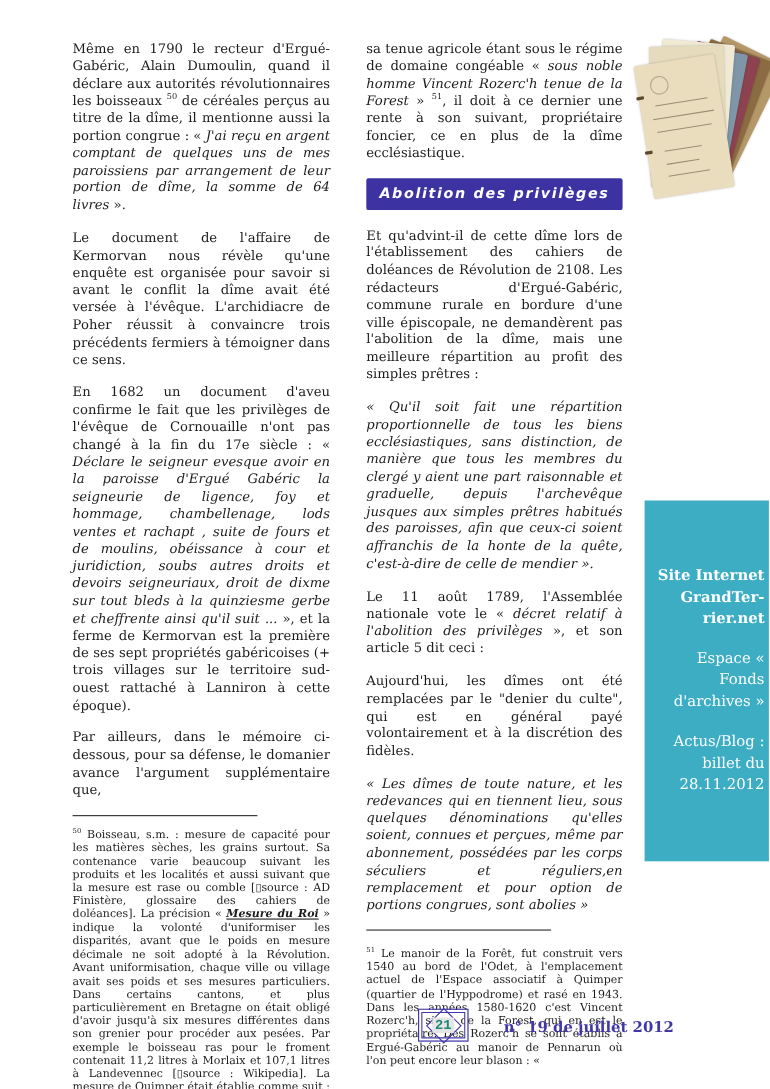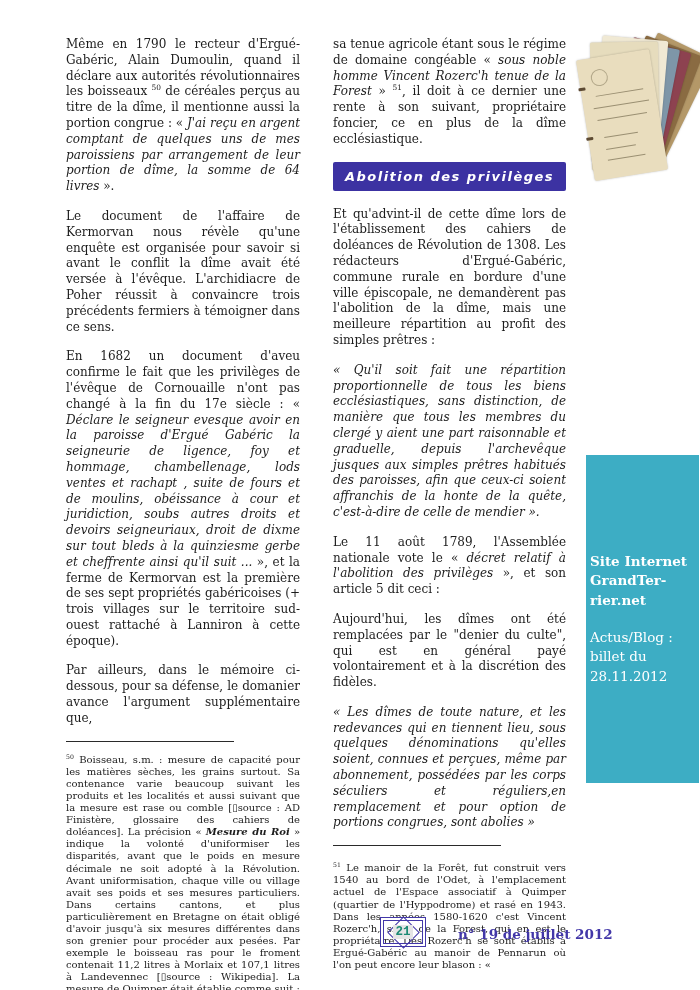--- a/index.html
+++ b/index.html
@@ -6,21 +6,21 @@
   #page{position:relative;width:700px;height:990px;background:#ffffff;overflow:hidden;
         font-family:"DejaVu Serif", serif;color:#1c1c1c;}
 
   
   .col{position:absolute;top:37px;}
   .col-left{left:66px;width:234px;}
   .col-right{left:333px;width:233px;}
   p.body{margin:0 0 14px 0;text-align:justify;font-size:12px;line-height:15.8px;hyphens:auto;}
   sup{font-size:0.62em;line-height:0;}
   .i{font-style:italic;}
-  .bi{font-style:italic;font-weight:bold;}
+  .bi{font-style:italic;font-weight:bold;text-decoration:underline;}
 
   
   .section-banner{margin:10px 0 16px 0;height:29px;line-height:29px;border-radius:2px;
         background:var(--banner-purple,#3c32a2);color:#ffffff;text-align:center;
         font-family:"DejaVu Sans", sans-serif;font-style:italic;font-weight:bold;
         font-size:13px;letter-spacing:1.5px;}
 
   
   .fnrule{border:0;border-top:1px solid #2a2a2a;width:168px;margin:12px 0 12px 0;}
   .footnote{margin:0;text-align:justify;font-size:10px;line-height:12.1px;}
@@ -35,21 +35,21 @@
   .l-blue{left:26px;top:21px;width:60px;height:122px;background:#7e96a8;transform:rotate(11deg);}
   .l-pages{left:14px;top:16px;width:66px;height:126px;background:#f0e9d4;transform:rotate(5deg);}
   .l-pages2{left:8px;top:20px;width:68px;height:128px;background:#e6dcbd;transform:rotate(-1deg);}
   .l-front{left:2px;top:32px;width:74px;height:122px;background:#e9ddbe;transform:rotate(-9deg);}
   .scribble{position:absolute;height:1px;background:#9a8f72;}
   .stamp{position:absolute;left:12px;top:12px;width:15px;height:15px;border:1px solid #b3a88a;border-radius:50%;}
   .tie{position:absolute;left:-2px;width:7px;height:3px;background:#5d4a33;border-radius:1px;}
 
   
   .teal-box{position:absolute;left:586px;top:455px;width:113px;height:328px;box-sizing:border-box;
-        background:var(--sidebar-teal,#3dadc4);color:#ffffff;text-align:left;
+        background:var(--sidebar-teal,#3dadc4);color:#ffffff;text-align:right;
         display:flex;flex-direction:column;justify-content:center;gap:17px;padding:24px 4px;
         font-size:13.5px;line-height:1.45;}
   .teal-box .item-bold{font-weight:bold;}
 
   
   .footer-text{position:absolute;top:926px;font-weight:bold;font-size:13.5px;
         color:var(--footer-purple,#4237a8);}
   .footer-journal{left:220px;}
   .footer-issue{left:438px;margin-left:20px;}
   .ornament{position:absolute;left:380px;top:917px;width:44px;height:28px;
@@ -71,21 +71,21 @@
     <p class="body"><span>Le document de l'affaire de Kermorvan nous révèle qu'une enquête est organisée pour savoir si avant le conflit la dîme avait été versée à l'évêque. L'archidiacre de Poher réussit à convaincre trois précédents fermiers à témoigner dans ce sens.</span></p>
     <p class="body"><span>En 1682 un document d'aveu confirme le fait que les privilèges de l'évêque de Cornouaille n'ont pas changé à la fin du 17e siècle : « </span><span class="i">Déclare le seigneur evesque avoir en la paroisse d'Ergué Gabéric la seigneurie de ligence, foy et hommage, chambellenage, lods ventes et rachapt , suite de fours et de moulins, obéissance à cour et juridiction, soubs autres droits et devoirs seigneuriaux, droit de dixme sur tout bleds à la quinziesme gerbe et cheffrente ainsi qu'il suit ...</span><span> », et la ferme de Kermorvan est la première de ses sept propriétés gabéricoises (+ trois villages sur le territoire sud-ouest rattaché à Lanniron à cette époque).</span></p>
     <p class="body"><span>Par ailleurs, dans le mémoire ci-dessous, pour sa défense, le domanier avance l'argument supplémentaire que,</span></p>
     <hr class="fnrule">
     <p class="footnote"><sup>50</sup><span> Boisseau, s.m. : mesure de capacité pour les matières sèches, les grains surtout. Sa contenance varie beaucoup suivant les produits et les localités et aussi suivant que la mesure est rase ou comble [▯source : AD Finistère, glossaire des cahiers de doléances]. La précision « </span><span class="bi">Mesure du Roi</span><span> » indique la volonté d'uniformiser les disparités, avant que le poids en mesure décimale ne soit adopté à la Révolution. Avant uniformisation, chaque ville ou village avait ses poids et ses mesures particuliers. Dans certains cantons, et plus particulièrement en Bretagne on était obligé d'avoir jusqu'à six mesures différentes dans son grenier pour procéder aux pesées. Par exemple le boisseau ras pour le froment contenait 11,2 litres à Morlaix et 107,1 litres à Landevennec [▯source : Wikipedia]. La mesure de Quimper était établie comme suit : 67 litres pour le froment et le seigle, 82 pour l'avoine et 79 pour le blé noir [▯source : </span></p>
   </div>
 
   <div class="col col-right">
     <p class="body"><span>sa tenue agricole étant sous le régime de domaine congéable « </span><span class="i">sous noble homme Vincent Rozerc'h tenue de la Forest</span><span> » </span><sup>51</sup><span>, il doit à ce dernier une rente à son suivant, propriétaire foncier, ce en plus de la dîme ecclésiastique.</span></p>
     <div class="section-banner">Abolition des privilèges</div>
-    <p class="body"><span>Et qu'advint-il de cette dîme lors de l'établissement des cahiers de doléances de Révolution de 1308. Les rédacteurs d'Ergué-Gabéric, commune rurale en bordure d'une ville épiscopale, ne demandèrent pas l'abolition de la dîme, mais une meilleure répartition au profit des simples prêtres :</span></p>
+    <p class="body"><span>Et qu'advint-il de cette dîme lors de l'établissement des cahiers de doléances de Révolution de 2108. Les rédacteurs d'Ergué-Gabéric, commune rurale en bordure d'une ville épiscopale, ne demandèrent pas l'abolition de la dîme, mais une meilleure répartition au profit des simples prêtres :</span></p>
     <p class="body"><span class="i">« Qu'il soit fait une répartition proportionnelle de tous les biens ecclésiastiques, sans distinction, de manière que tous les membres du clergé y aient une part raisonnable et graduelle, depuis l'archevêque jusques aux simples prêtres habitués des paroisses, afin que ceux-ci soient affranchis de la honte de la quête, c'est-à-dire de celle de mendier ».</span></p>
     <p class="body"><span>Le 11 août 1789, l'Assemblée nationale vote le « </span><span class="i">décret relatif à l'abolition des privilèges</span><span> », et son article 5 dit ceci :</span></p>
     <p class="body"><span>Aujourd'hui, les dîmes ont été remplacées par le "denier du culte", qui est en général payé volontairement et à la discrétion des fidèles.</span></p>
     <p class="body"><span class="i">« Les dîmes de toute nature, et les redevances qui en tiennent lieu, sous quelques dénominations qu'elles soient, connues et perçues, même par abonnement, possédées par les corps séculiers et réguliers,en remplacement et pour option de portions congrues, sont abolies »</span></p>
     <hr class="fnrule">
     <p class="footnote fn51"><sup>51</sup><span> Le manoir de la Forêt, fut construit vers 1540 au bord de l'Odet, à l'emplacement actuel de l'Espace associatif à Quimper (quartier de l'Hyppodrome) et rasé en 1943. Dans les années 1580-1620 c'est Vincent Rozerc'h, sieur de la Forest, qui en est le propriétaire. Des Rozerc'h se sont établis à Ergué-Gabéric au manoir de Pennarun où l'on peut encore leur blason : « </span></p>
   </div>
 
   <div class="photo">
     <div class="layer l-tan"></div>
@@ -102,20 +102,21 @@
       <div class="scribble" style="left:10px;top:50px;width:56px;"></div>
       <div class="scribble" style="left:12px;top:62px;width:50px;"></div>
       <div class="scribble" style="left:16px;top:80px;width:34px;"></div>
       <div class="scribble" style="left:16px;top:92px;width:30px;"></div>
       <div class="scribble" style="left:16px;top:103px;width:38px;"></div>
     </div>
   </div>
 
   <div class="teal-box">
     <div class="item-bold">Site Internet GrandTer-rier.net</div>
+    <div>Espace « Fonds d'archives »</div>
     <div>Actus/Blog : billet du 28.11.2012</div>
   </div>
 
   <div class="ornament">
     <span class="orn-diamond"></span>
     <span class="orn-num">21</span>
   </div>
   <div class="footer-text footer-issue">n° 19 de juillet 2012</div>
 
 </div>

